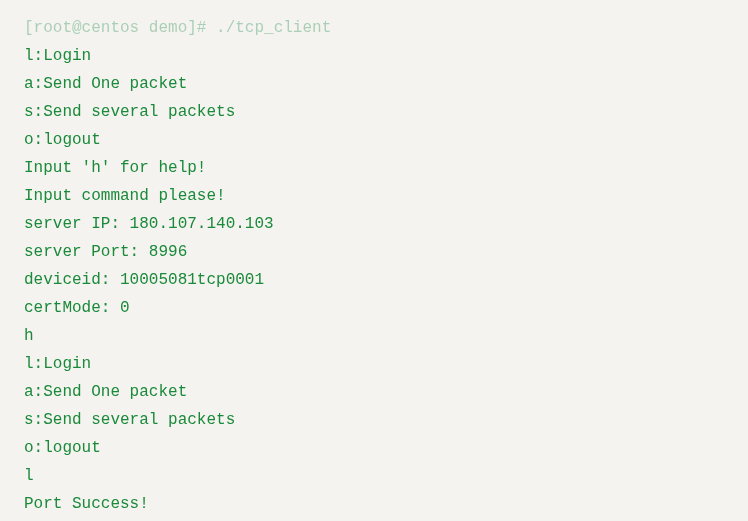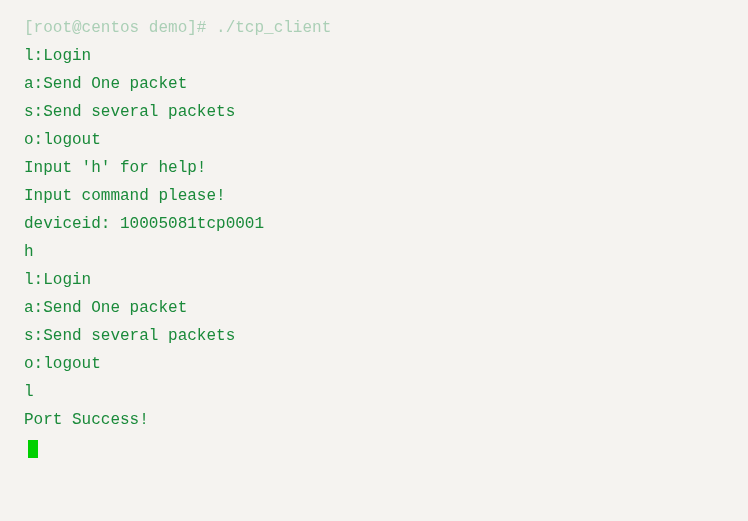--- a/index.html
+++ b/index.html
@@ -40,21 +40,24 @@
 <body>
 
 <div class="terminal">
   <span class="line faded">[root@centos demo]# ./tcp_client</span>
   <span class="line">l:Login</span>
   <span class="line">a:Send One packet</span>
   <span class="line">s:Send several packets</span>
   <span class="line">o:logout</span>
   <span class="line">Input 'h' for help!</span>
   <span class="line">Input command please!</span>
+  <span class="line">server IP: 180.107.140.103</span>
+  <span class="line">server Port: 8996</span>
   <span class="line">deviceid: 10005081tcp0001</span>
+  <span class="line">certMode: 0</span>
   <span class="line">h</span>
   <span class="line">l:Login</span>
   <span class="line">a:Send One packet</span>
   <span class="line">s:Send several packets</span>
   <span class="line">o:logout</span>
   <span class="line">l</span>
   <span class="line">Port Success!</span>
   <span class="line"><span class="cursor"></span></span>
 </div>
 

